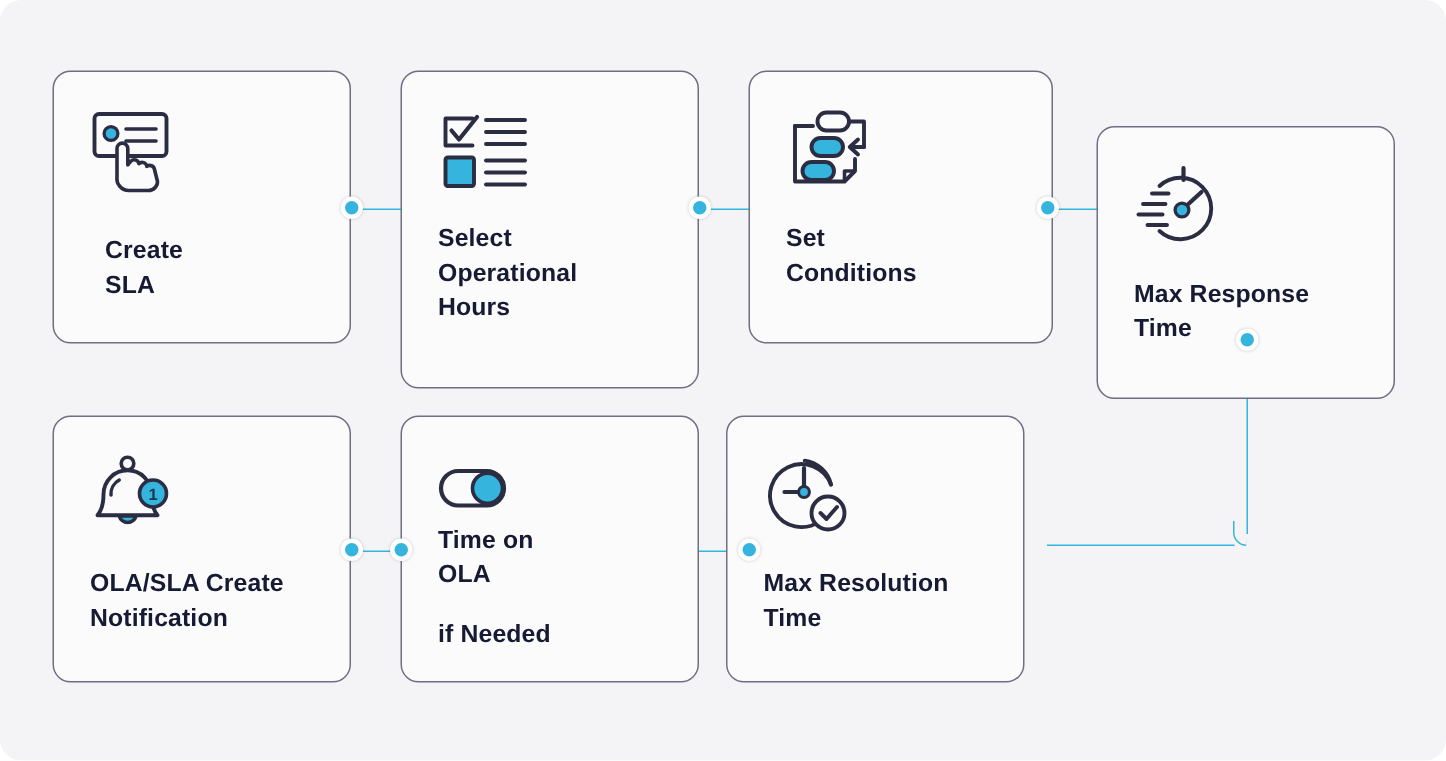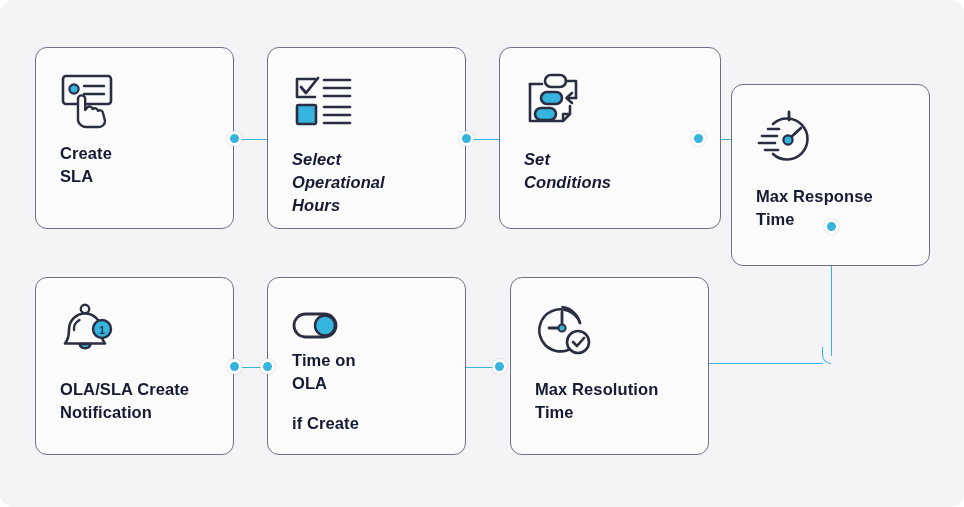--- a/index.html
+++ b/index.html
@@ -87,44 +87,44 @@
   <div class="card" style="left:35px; top:47px; width:199px; height:182px;">
     <div class="card-icon">
       <svg width="62" height="58" viewBox="0 0 62 58">
         <rect x="3" y="4" width="48" height="28" rx="3" fill="none" stroke="#2b2d42" stroke-width="2.6"></rect>
         <circle cx="14" cy="17" r="4.6" fill="#35b4dd" stroke="#2b2d42" stroke-width="2.2"></circle>
         <line x1="24" y1="14" x2="44" y2="14" stroke="#2b2d42" stroke-width="2.4" stroke-linecap="round"></line>
         <line x1="24" y1="22" x2="44" y2="22" stroke="#2b2d42" stroke-width="2.4" stroke-linecap="round"></line>
         <path d="M18 46 L18 27 a3.6 3.6 0 0 1 7.2 0 L25.2 38 l2-2.5 a3.2 3.2 0 0 1 5.4 1.6 a3.2 3.2 0 0 1 5.3 1.8 a3.2 3.2 0 0 1 5.1 2.1 L45 49 a6 6 0 0 1 -6 6 L26 55 a8 8 0 0 1 -8 -9 Z" fill="#fbfbfc" stroke="#2b2d42" stroke-width="2.4" stroke-linejoin="round"></path>
       </svg>
     </div>
-    <div class="card-label" style="top:94px;">Create
+    <div class="card-label" style="top:108px;margin-left:10px;">Create
 SLA</div>
   </div>
 
-  <div class="card" style="left:267px; top:47px; width:199px; height:182px;font-style:italic;">
+  <div class="card" style="left:267px; top:47px; width:199px; height:212px;">
     <div class="card-icon">
       <svg width="62" height="58" viewBox="0 0 62 58">
         <path d="M23 7 L5 7 L5 25 L23 25" fill="none" stroke="#2b2d42" stroke-width="2.6" stroke-linecap="round" stroke-linejoin="round"></path>
         <polyline points="9,15 14,21 26,6" fill="none" stroke="#2b2d42" stroke-width="2.8" stroke-linecap="round" stroke-linejoin="round"></polyline>
         <rect x="5" y="33" width="19" height="19" rx="1.5" fill="#35b4dd" stroke="#2b2d42" stroke-width="2.6"></rect>
         <line x1="32" y1="8" x2="58" y2="8" stroke="#2b2d42" stroke-width="2.6" stroke-linecap="round"></line>
         <line x1="32" y1="16" x2="58" y2="16" stroke="#2b2d42" stroke-width="2.6" stroke-linecap="round"></line>
         <line x1="32" y1="24" x2="58" y2="24" stroke="#2b2d42" stroke-width="2.6" stroke-linecap="round"></line>
         <line x1="32" y1="35" x2="58" y2="35" stroke="#2b2d42" stroke-width="2.6" stroke-linecap="round"></line>
         <line x1="32" y1="43" x2="58" y2="43" stroke="#2b2d42" stroke-width="2.6" stroke-linecap="round"></line>
         <line x1="32" y1="51" x2="58" y2="51" stroke="#2b2d42" stroke-width="2.6" stroke-linecap="round"></line>
       </svg>
     </div>
     <div class="card-label" style="top:100px;">Select
 Operational
 Hours</div>
   </div>
 
-  <div class="card" style="left:499px; top:47px; width:222px; height:182px;font-style:italic;">
+  <div class="card" style="left:499px; top:47px; width:203px; height:182px;">
     <div class="card-icon">
       <svg width="62" height="58" viewBox="0 0 62 58">
         <path d="M6 12 L6 49 L39 49 L46 42 L46 34" fill="none" stroke="#2b2d42" stroke-width="2.6" stroke-linecap="round" stroke-linejoin="round"></path>
         <path d="M6 12 L18 12" fill="none" stroke="#2b2d42" stroke-width="2.6" stroke-linecap="round"></path>
         <path d="M39 49 L39 42 L46 42" fill="none" stroke="#2b2d42" stroke-width="2.4" stroke-linejoin="round"></path>
         <rect x="21" y="3" width="21" height="12" rx="6" fill="#fbfbfc" stroke="#2b2d42" stroke-width="2.6"></rect>
         <rect x="17" y="20" width="21" height="12" rx="6" fill="#35b4dd" stroke="#2b2d42" stroke-width="2.6"></rect>
         <rect x="11" y="36" width="21" height="12" rx="6" fill="#35b4dd" stroke="#2b2d42" stroke-width="2.6"></rect>
         <path d="M42 9 L52 9 L52 26" fill="none" stroke="#2b2d42" stroke-width="2.6" stroke-linecap="round" stroke-linejoin="round"></path>
         <path d="M52 26 L43 26" fill="none" stroke="#2b2d42" stroke-width="2.6" stroke-linecap="round"></path>
@@ -169,24 +169,24 @@
 
   <div class="card" style="left:267px; top:277px; width:199px; height:178px;">
     <div class="card-icon" style="top:32px;">
       <svg width="62" height="58" viewBox="0 0 62 58">
         <rect x="2" y="4" width="42" height="23" rx="11.5" fill="#fbfbfc" stroke="#2b2d42" stroke-width="2.8"></rect>
         <circle cx="33" cy="15.5" r="10" fill="#35b4dd" stroke="#2b2d42" stroke-width="2.4"></circle>
       </svg>
     </div>
     <div class="card-label" style="top:71px;">Time on
 OLA</div>
-    <div class="card-sub" style="top:134px;">if Create</div>
-  </div>
-
-  <div class="card" style="left:510px; top:277px; width:199px; height:178px;">
+    <div class="card-sub" style="top:134px;">if Needed</div>
+  </div>
+
+  <div class="card" style="left:484px; top:277px; width:199px; height:178px;">
     <div class="card-icon">
       <svg width="62" height="58" viewBox="0 0 62 58">
         <path d="M45 21 A21 21 0 1 0 37.5 45.5" fill="none" stroke="#2b2d42" stroke-width="2.6" stroke-linecap="round"></path>
         <path d="M45 21 A21 21 0 0 0 27.5 5.1" fill="none" stroke="#2b2d42" stroke-width="2.6" stroke-linecap="round"></path>
         <line x1="27" y1="26" x2="27" y2="10" stroke="#2b2d42" stroke-width="2.8" stroke-linecap="round"></line>
         <line x1="27" y1="26" x2="14" y2="26" stroke="#2b2d42" stroke-width="2.8" stroke-linecap="round"></line>
         <circle cx="27" cy="26" r="3.6" fill="#35b4dd" stroke="#2b2d42" stroke-width="2"></circle>
         <circle cx="43" cy="40" r="11" fill="#fbfbfc" stroke="#2b2d42" stroke-width="2.6"></circle>
         <polyline points="38,40 42,44 49,36" fill="none" stroke="#2b2d42" stroke-width="2.6" stroke-linecap="round" stroke-linejoin="round"></polyline>
       </svg>

